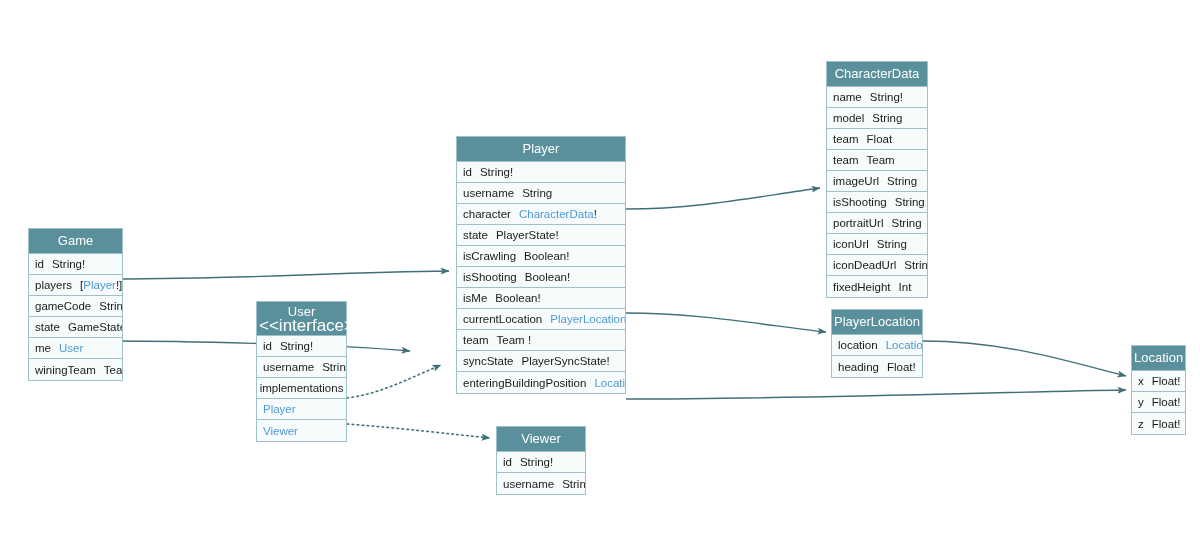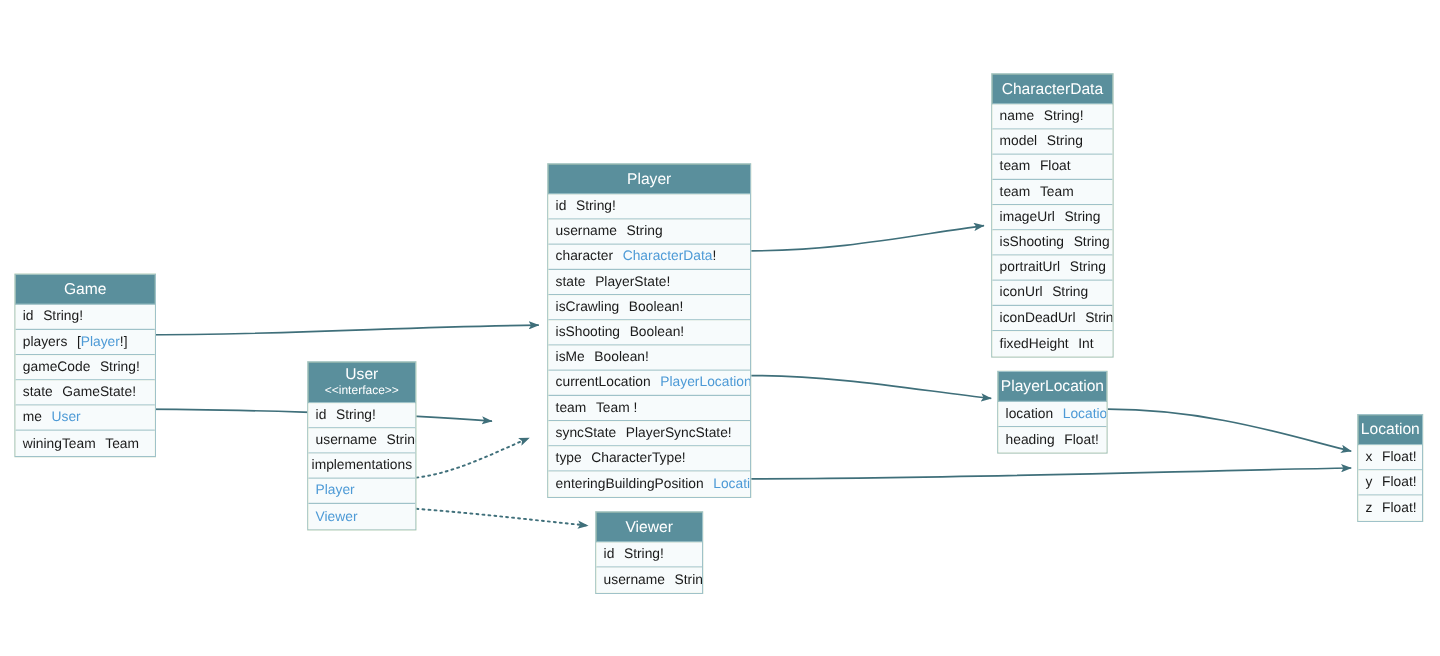--- a/index.html
+++ b/index.html
@@ -19,38 +19,38 @@
     position: absolute;
     left: 0; top: 0;
     width: 1200px;
     height: 547px;
     pointer-events: none;
   }
   .node {
     position: absolute;
     box-sizing: border-box;
     border: 1px solid #9fc2c9;
-    background: #fef9c3;
+    background: #fca5a5;
     z-index: 2;
   }
   .node-header {
     background: #5a8f9c;
     color: #ffffff;
     text-align: center;
     font-size: 13px;
     line-height: 15px;
     padding: 4px 2px 5px 2px;
     border-bottom: 1px solid #9fc2c9;
   }
   .node-header.two-line {
     padding: 2px 2px 3px 2px;
   }
   .node-header .sub {
     display: block;
-    font-size: 10px;
+    font-size: 17px;
     line-height: 13px;
   }
   .row {
     display: flex;
     align-items: center;
     justify-content: flex-start;
     background: #f7fbfc;
     border-bottom: 1px solid #9fc2c9;
     box-sizing: border-box;
     font-size: 11.5px;
@@ -85,21 +85,21 @@
         <path d="M113,341 C170,341 330,344 410,351" fill="none" stroke="#3f6f7a" stroke-width="1.4" marker-end="url(#arrowhead)"></path>
         <path d="M626,209 C700,209 760,196 820,188" fill="none" stroke="#3f6f7a" stroke-width="1.4" marker-end="url(#arrowhead)"></path>
         <path d="M626,313 C700,313 770,326 826,332" fill="none" stroke="#3f6f7a" stroke-width="1.4" marker-end="url(#arrowhead)"></path>
         <path d="M923,341 C1010,341 1080,365 1126,376" fill="none" stroke="#3f6f7a" stroke-width="1.4" marker-end="url(#arrowhead)"></path>
         <path d="M626,399 C800,399 1000,392 1126,390" fill="none" stroke="#3f6f7a" stroke-width="1.4" marker-end="url(#arrowhead)"></path>
         <path d="M347,398 C380,394 410,378 441,365" fill="none" stroke="#3f6f7a" stroke-width="1.6" stroke-dasharray="1.6 3.4" stroke-linecap="round" marker-end="url(#arrowhead)"></path>
         <path d="M347,424 C400,428 450,434 490,438" fill="none" stroke="#3f6f7a" stroke-width="1.6" stroke-dasharray="1.6 3.4" stroke-linecap="round" marker-end="url(#arrowhead)"></path>
       </g>
   </svg>
   <div id="nodes-layer">
-      <div class="node" style="left: 12px; top: 228px; width: 118px;">
+      <div class="node" style="left: 28px; top: 228px; width: 95px;">
         <div class="node-header"><span>Game</span></div>
         <div class="row">
           <span class="fname">id</span>
           <span class="ftype">String!</span>
         </div>
         <div class="row">
           <span class="fname">players</span>
           <span class="ftype"><span class="brk">[</span><span class="ref">Player</span><span class="bang">!]</span></span>
         </div>
         <div class="row">
@@ -173,24 +173,20 @@
           <span class="fname">currentLocation</span>
           <span class="ftype"><span class="ref">PlayerLocation</span></span>
         </div>
         <div class="row">
           <span class="fname">team</span>
           <span class="ftype">Team !</span>
         </div>
         <div class="row">
           <span class="fname">syncState</span>
           <span class="ftype">PlayerSyncState!</span>
-        </div>
-        <div class="row">
-          <span class="fname">type</span>
-          <span class="ftype">CharacterType!</span>
         </div>
         <div class="row">
           <span class="fname">enteringBuildingPosition</span>
           <span class="ftype"><span class="ref">Location</span></span>
         </div>
       </div>
       <div class="node" style="left: 496px; top: 426px; width: 90px;">
         <div class="node-header"><span>Viewer</span></div>
         <div class="row">
           <span class="fname">id</span>

